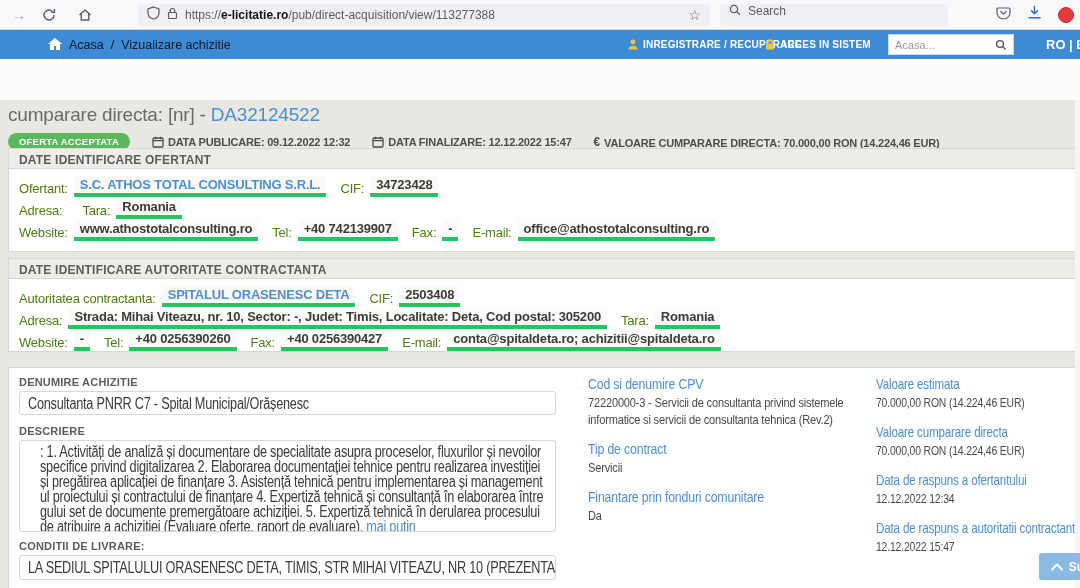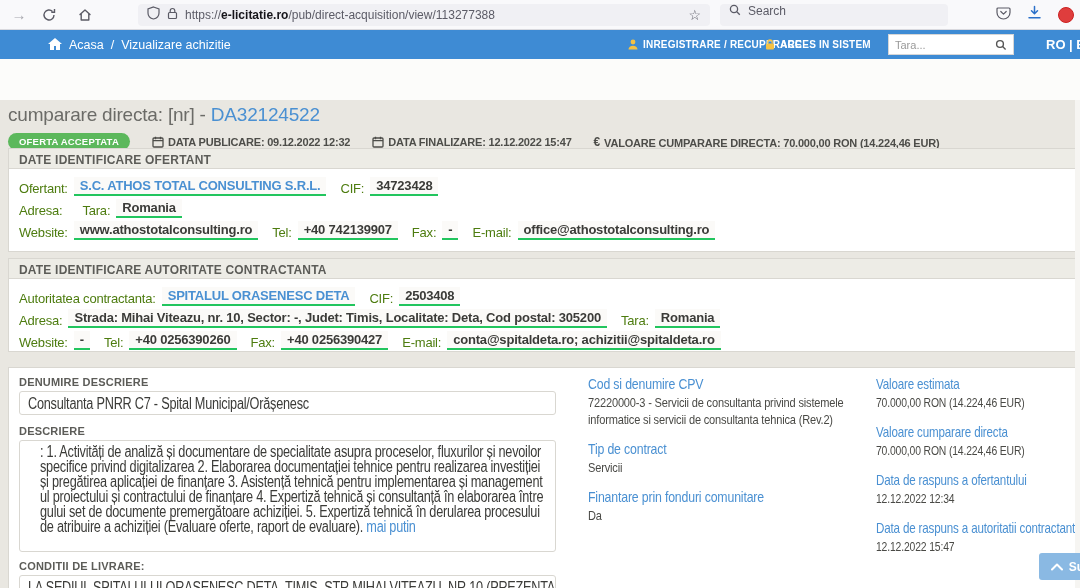--- a/index.html
+++ b/index.html
@@ -18,21 +18,21 @@
   .url-bar b { color:#15141a; font-weight:bold; }
   .url-star { font-size:14px; color:#5b5b66; margin-left:6px; }
   .fx-search { margin-left:10px; width:228px; height:22px; background:#f0f0f4; border-radius:4px;
     display:flex; align-items:flex-start; padding:0 9px; font-size:12px; color:#5b5b66; gap:7px; }
   .tr-icons { display:flex; align-items:center; margin-left:48px; gap:16px; }
   .red-ext { width:16px; height:16px; border-radius:50%; background:#df3d3d; border:1px solid #c22; }
 
   
   .navbar { position:absolute; top:30px; left:0; width:1080px; height:29px; background:#3e8bd4; z-index:29; }
   .crumbs { position:absolute; left:48px; top:0; height:29px; display:flex; align-items:center; gap:7px;
-    color:#ffffff; font-size:12.5px; }
+    color:#0f172a; font-size:12.5px; }
   .crumbs svg { display:block; }
   .nav-link { position:absolute; top:0; height:29px; display:flex; align-items:center; gap:5px;
     color:#fff; font-size:10px; font-weight:bold; letter-spacing:.2px; cursor:pointer; }
   .cauta { position:absolute; left:888px; top:4px; width:126px; height:21px; background:#fff;
     border:1px solid #d6d6d6; display:flex; align-items:center; justify-content:space-between;
     padding:0 6px; font-size:11px; color:#9a9a9a; }
   .lang { position:absolute; left:1046px; top:0; height:29px; display:flex; align-items:center;
     color:#fff; font-size:13px; font-weight:bold; white-space:nowrap; }
 
   .site-band { position:absolute; top:59px; left:0; width:1080px; height:41px; background:#fcfcfa; }
@@ -53,32 +53,32 @@
   .panel { position:absolute; left:8px; width:1068px; background:#fff; border:1px solid #d9d7d1; }
   .p1 { top:148px; height:104px; }
   .p2 { top:258px; height:94px; }
   .p3 { top:367px; height:240px; }
   .panel-header { height:20px; background:#edece6; border-bottom:1px solid #d9d7d1; font-size:12px;
     font-weight:bold; color:#5c5c58; padding:4px 0 0 10px; letter-spacing:.2px; }
   .panel-body { padding:7px 0 0 10px; }
   .irow { display:flex; align-items:center; height:20px; margin-bottom:2px; font-size:13px; letter-spacing:-.2px; }
   .lbl { color:#4d7c0f; margin:5px 6px 0 0; white-space:nowrap; }
   .lbl.gap { margin-left:14px; }
-  .val { background:#fbfaf8; border-bottom:2px solid #22c55e; padding:1px 6px; font-weight:bold;
+  .val { background:#fbfaf8; border-bottom:4px solid #22c55e; padding:1px 6px; font-weight:bold;
     color:#3b3b38; white-space:nowrap; }
   .val.link { color:#4a90d2; cursor:pointer; }
 
   
   .p3 .panel-body { display:flex; padding:8px 0 0 10px; }
   .col-left { width:537px; flex:0 0 auto; }
   .form-label { font-size:11px; font-weight:bold; color:#5c5c58; letter-spacing:.2px; margin-bottom:3px; }
   .tbox { border:1px solid #d9d7d1; border-radius:3px; background:#fff; padding:3px 8px; font-size:16px;
     color:#3b3b38; overflow:hidden; }
   .denumire { height:24px; line-height:18px; margin-bottom:10px; }
-  .descriere { height:112px; line-height:15px; margin-bottom:8px;padding-left:20px; }
+  .descriere { height:92px; line-height:15px; margin-bottom:8px;padding-left:20px; }
   .cond { width:126%; transform:scaleX(0.794); transform-origin:0 0; letter-spacing:-.3px; word-break:break-all; }
   .more-link { color:#4a90d2; cursor:pointer; }
   .conditii { height:25px; line-height:18px; white-space:nowrap; margin-top:3px; }
   .conditii .cond { word-break:normal; }
 
   .col-mid { width:260px; flex:0 0 auto; margin-left:32px; }
   .col-right { flex:1; margin-left:28px; overflow:hidden; }
   .fgroup { margin-bottom:13px; }
   .col-heading { color:#4a90d2; font-size:14.5px; letter-spacing:-.2px; margin-bottom:2px; white-space:nowrap; }
   .col-text { font-size:13px; color:#4a4a46; line-height:17px; letter-spacing:-.2px; }
@@ -164,21 +164,21 @@
       <span>INREGISTRARE / RECUPERARE</span>
     </span>
     <span class="nav-link" style="left:765px">
       <svg width="10" height="11" viewBox="0 0 10 11">
           <rect x="1" y="4.5" width="8" height="6" rx="1" fill="#f5c244"></rect>
           <path d="M2.8 4.5V3.2a2.2 2.2 0 0 1 4.4 0v1.3" fill="none" stroke="#f5c244" stroke-width="1.3"></path>
         </svg>
       <span>ACCES IN SISTEM</span>
     </span>
     <div class="cauta">
-      <span>Tara...</span>
+      <span>Acasa...</span>
       <svg width="12" height="12" viewBox="0 0 12 12">
           <circle cx="5" cy="5" r="3.4" fill="none" stroke="#555" stroke-width="1.4"></circle>
           <path d="m7.6 7.6 3 3" stroke="#555" stroke-width="1.4"></path>
         </svg>
     </div>
     <span class="lang">RO | E</span>
   </div>
 
   <div class="site-band"></div>
 
@@ -258,21 +258,21 @@
         <span class="val">+40 0256390427</span>
         <span class="lbl gap">E-mail:</span>
         <span class="val">conta@spitaldeta.ro; achizitii@spitaldeta.ro</span>
       </div>
     </div>
   </section>
 
   <section class="panel p3">
     <div class="panel-body">
       <div class="col-left">
-        <div class="form-label">DENUMIRE DESCRIERE</div>
+        <div class="form-label">DENUMIRE ACHIZITIE</div>
         <div class="tbox denumire">
           <div class="cond">Consultanta PNRR C7 - Spital Municipal/Orășenesc</div>
         </div>
         <div class="form-label">DESCRIERE</div>
         <div class="tbox descriere">
           <div class="cond"><span>: 1. Activități de analiză și documentare de specialitate asupra proceselor, fluxurilor și nevoilor specifice privind digitalizarea 2. Elaborarea documentației tehnice pentru realizarea investiției și pregătirea aplicației de finanțare 3. Asistență tehnică pentru implementarea și managementul proiectului și contractului de finanțare 4. Expertiză tehnică și consultanță în elaborarea întregului set de documente premergătoare achiziției. 5. Expertiză tehnică în derularea procesului de atribuire a achiziției (Evaluare oferte, raport de evaluare). </span><span class="more-link">mai putin</span></div>
         </div>
         <div class="form-label">CONDITII DE LIVRARE:</div>
         <div class="tbox conditii">
           <div class="cond">LA SEDIUL SPITALULUI ORASENESC DETA, TIMIS, STR MIHAI VITEAZU, NR 10 (PREZENTA TINE LOC DE COMANDA S</div>

